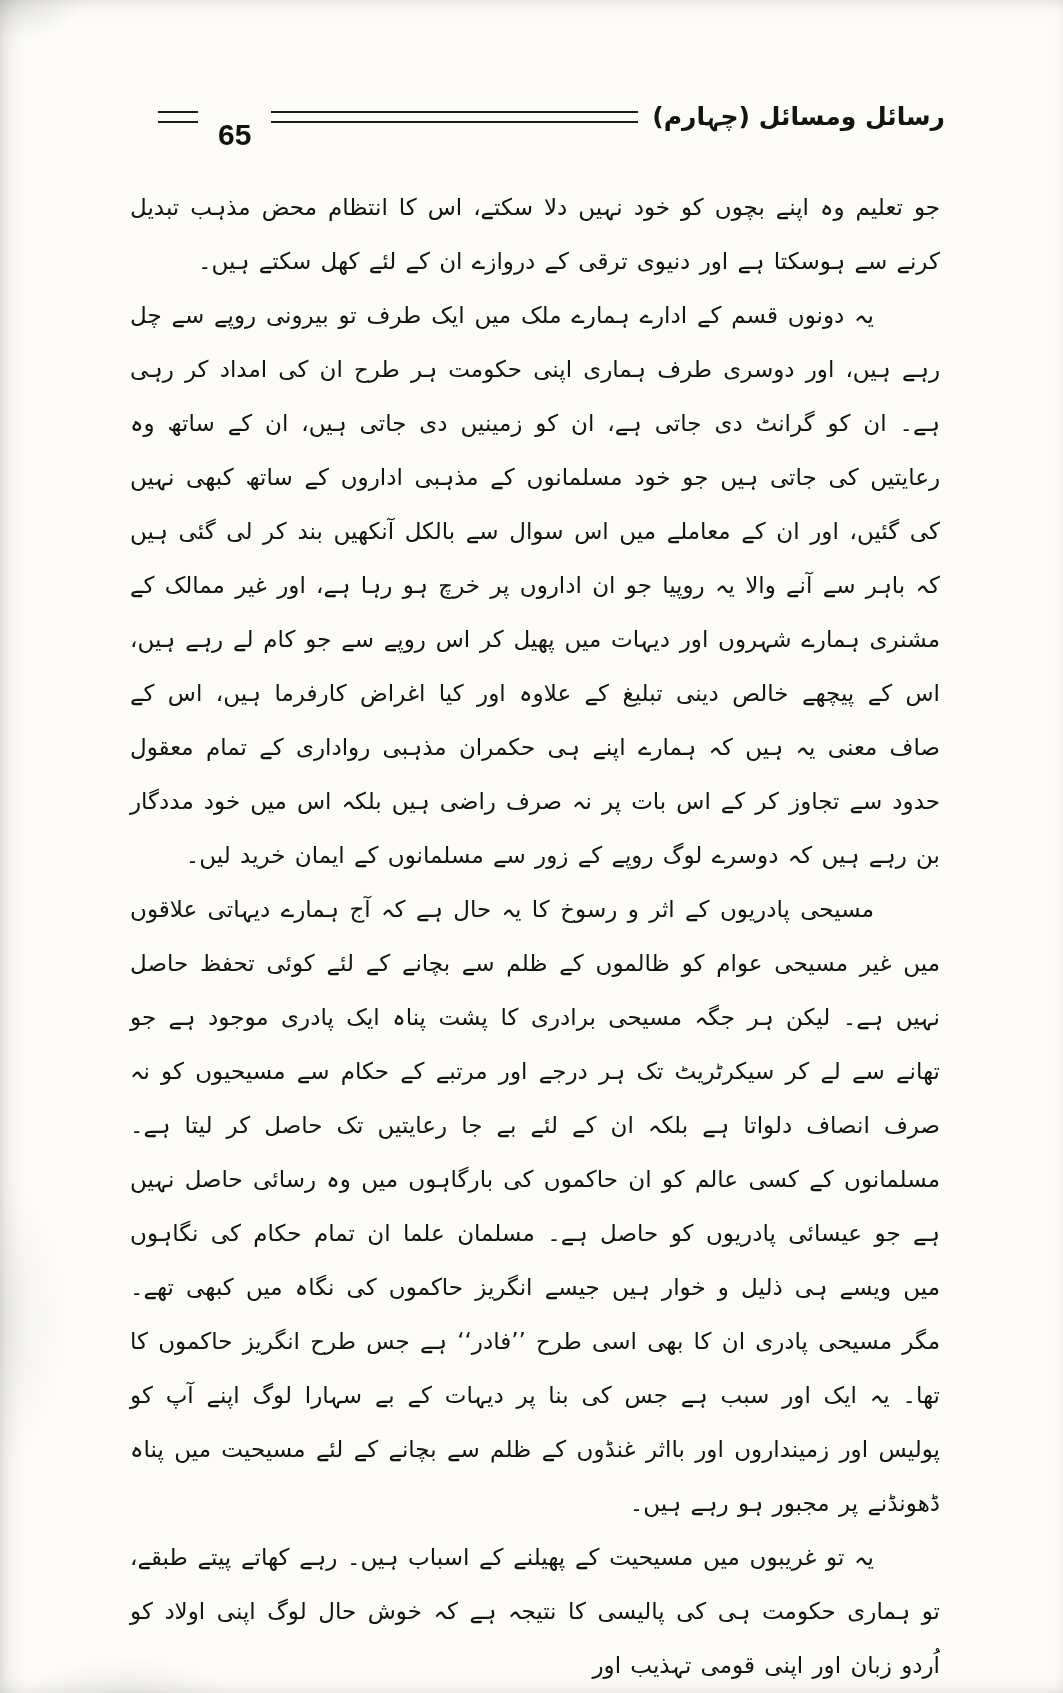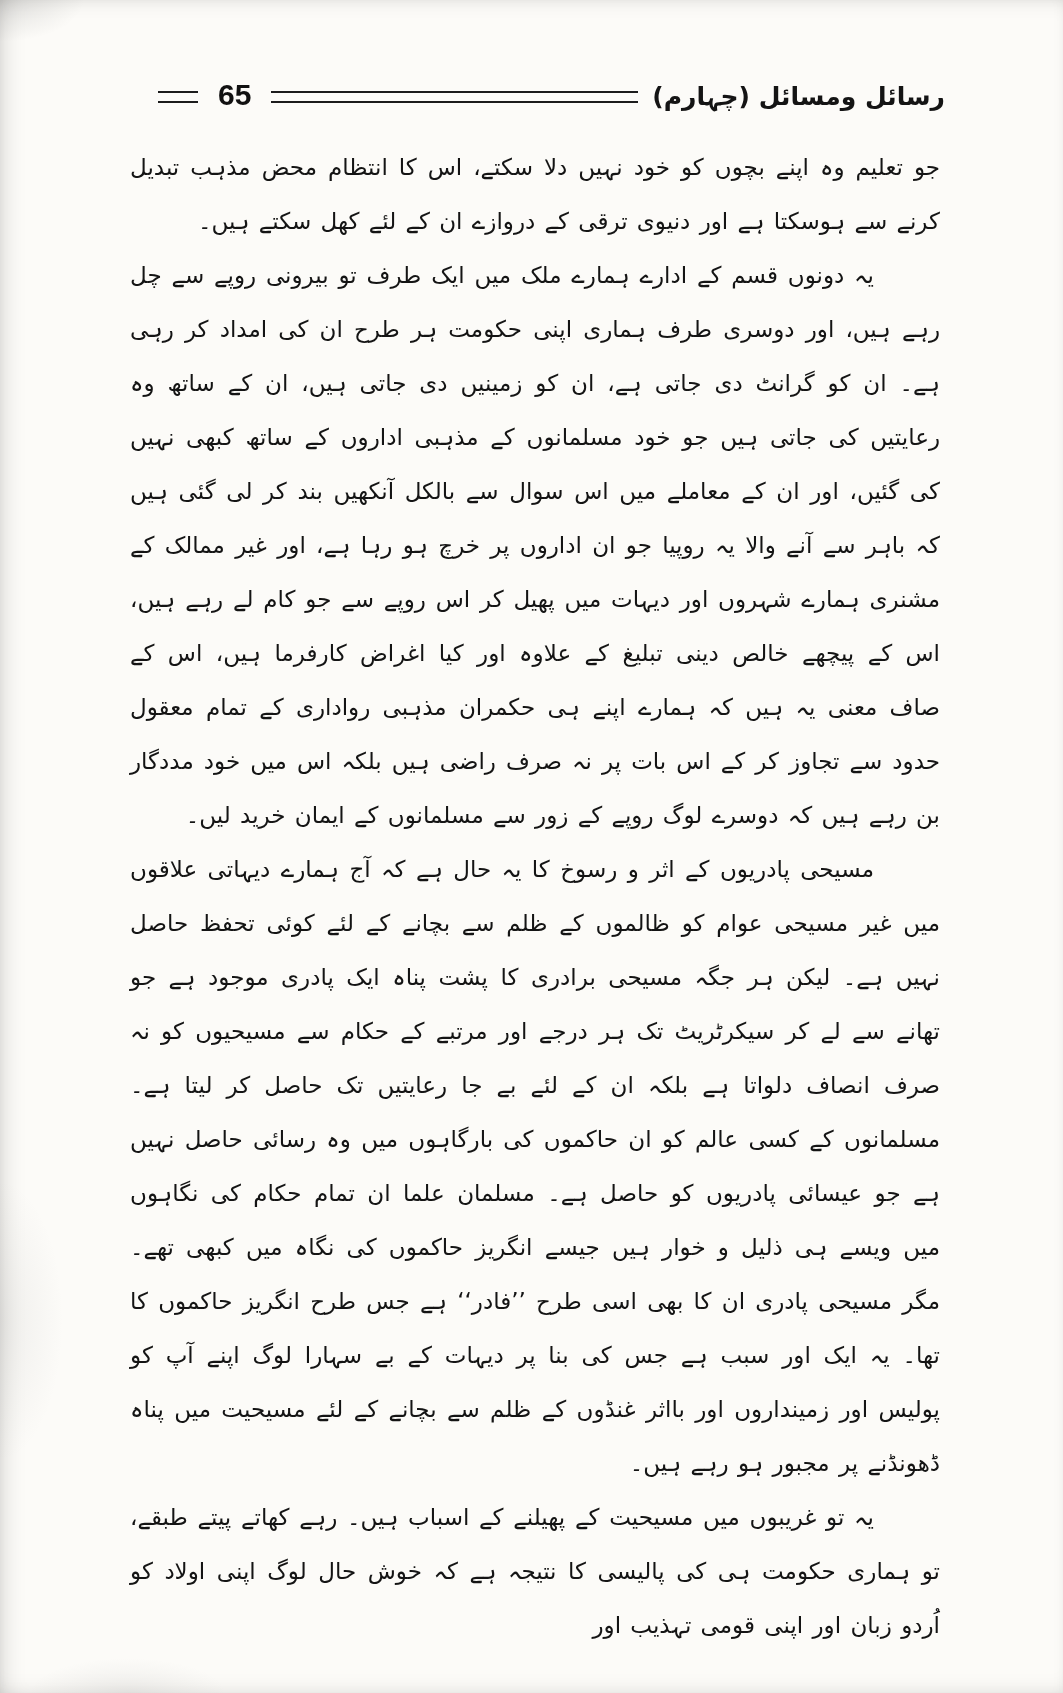--- a/index.html
+++ b/index.html
@@ -55,20 +55,21 @@
   .rule-long { flex: 1 1 auto; }
   .rule-short { width: 40px; flex: 0 0 auto; }
   .page-number {
     font-family: "Liberation Sans", sans-serif;
     font-size: 30px;
     font-weight: 600;
     color: #111;
     padding: 0 6px;
     line-height: 1;
     transform: translateY(-2px);
+    margin-top: 40px;
   }
 
   .page-body {
     direction: rtl;
     margin: 28px 123px 0 130px;
     text-align: justify;
   }
   .page-body p {
     margin: 0;
     font-size: 23px;

